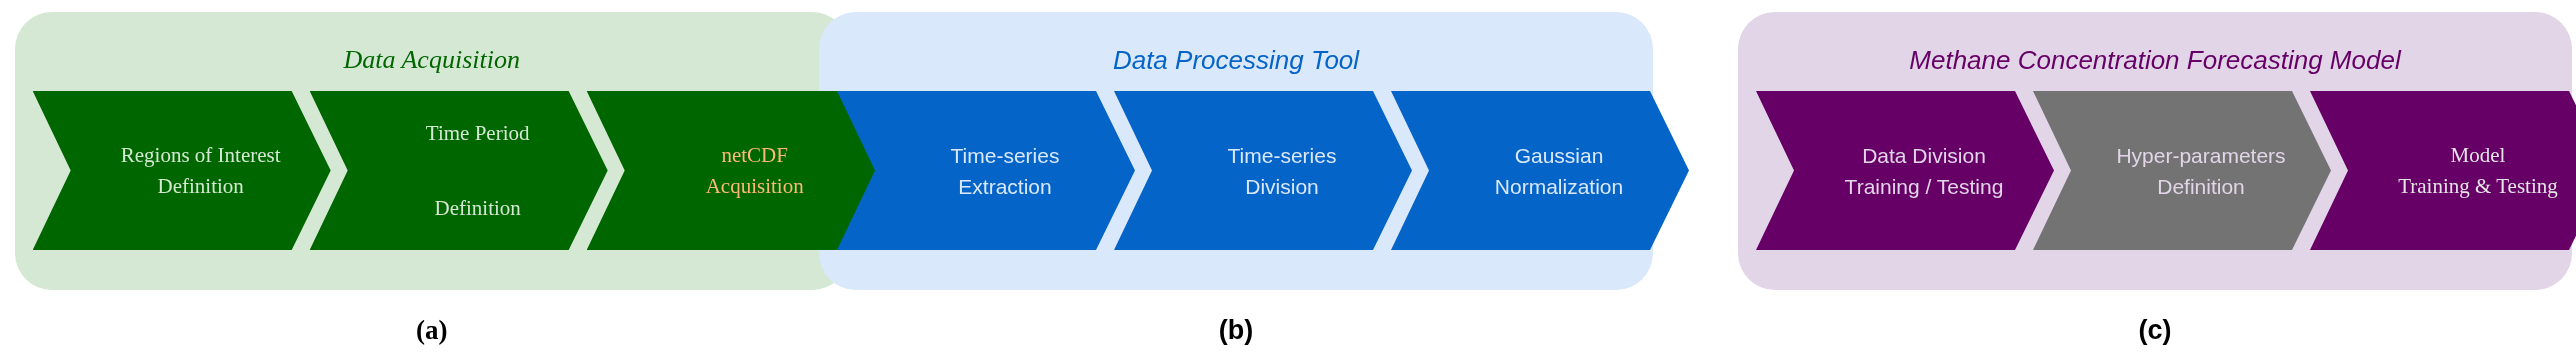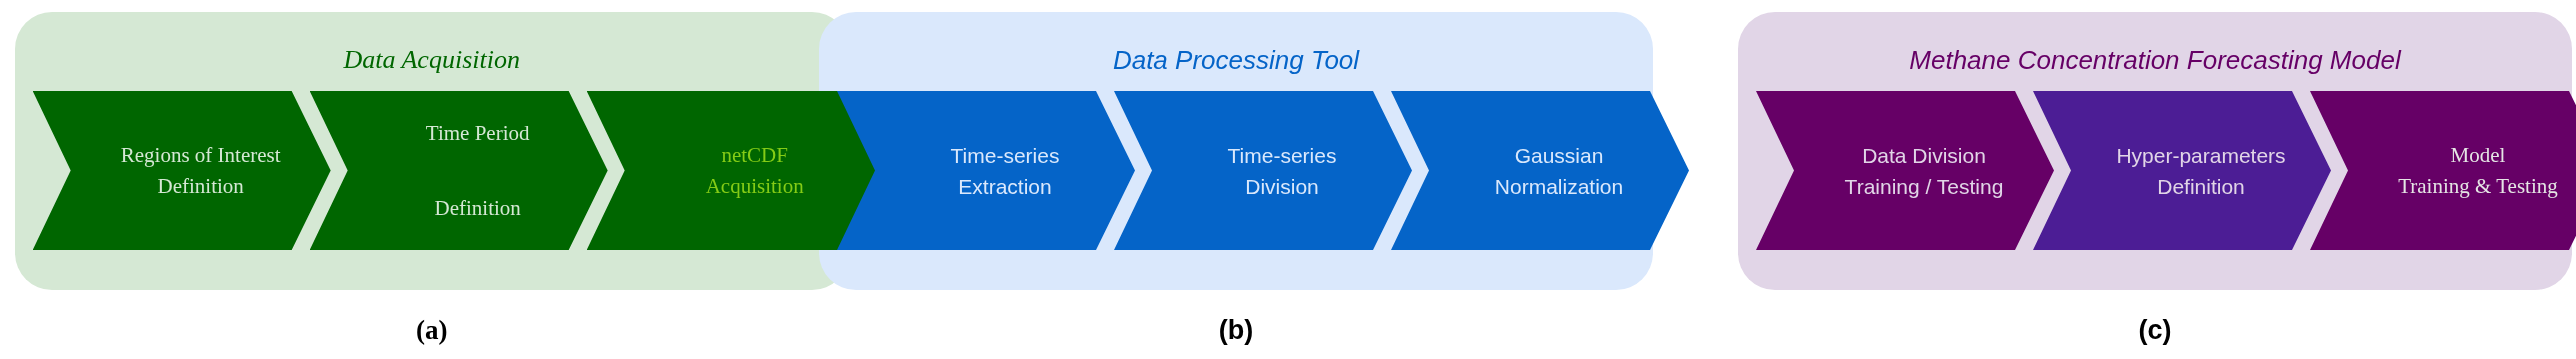--- a/index.html
+++ b/index.html
@@ -83,21 +83,21 @@
       <div class="panel-title" style="color: rgb(0, 102, 0);">Data Acquisition</div>
     </div>
     <div class="chevron s0" style="background-color: rgb(0, 102, 0); color: rgb(213, 232, 212);">
       <div>Regions of Interest</div>
       <div>Definition</div>
     </div>
     <div class="chevron s1" style="background-color: rgb(0, 102, 0); color: rgb(213, 232, 212); gap: 44px;">
       <div>Time Period</div>
       <div>Definition</div>
     </div>
-    <div class="chevron s2" style="background-color: rgb(0, 102, 0); color: #84cc16;">
+    <div class="chevron s2" style="background-color: rgb(0, 102, 0); color: #fdba74;">
       <div>netCDF</div>
       <div>Acquisition</div>
     </div>
     <div class="caption">(a)</div>
   </div>
 
   <div class="panel p1">
     <div class="container" style="background-color: rgb(218, 232, 252);">
       <div class="panel-title" style="color: rgb(5, 100, 200);">Data Processing Tool</div>
     </div>
@@ -117,21 +117,21 @@
   </div>
 
   <div class="panel p2">
     <div class="container" style="background-color: rgb(225, 213, 231);">
       <div class="panel-title" style="color: rgb(102, 0, 102);">Methane Concentration Forecasting Model</div>
     </div>
     <div class="chevron s0" style="background-color: rgb(102, 0, 102); color: rgb(225, 213, 231);">
       <div>Data Division</div>
       <div>Training / Testing</div>
     </div>
-    <div class="chevron s1" style="background-color: #4c1d95; color: rgb(225, 213, 231);">
+    <div class="chevron s1" style="background-color: #737373; color: rgb(225, 213, 231);">
       <div>Hyper-parameters</div>
       <div>Definition</div>
     </div>
     <div class="chevron s2" style="background-color: rgb(102, 0, 102); color: #e5e5e5; font-family: Liberation Serif, serif;">
       <div>Model</div>
       <div>Training &amp; Testing</div>
     </div>
     <div class="caption">(c)</div>
   </div>
 

